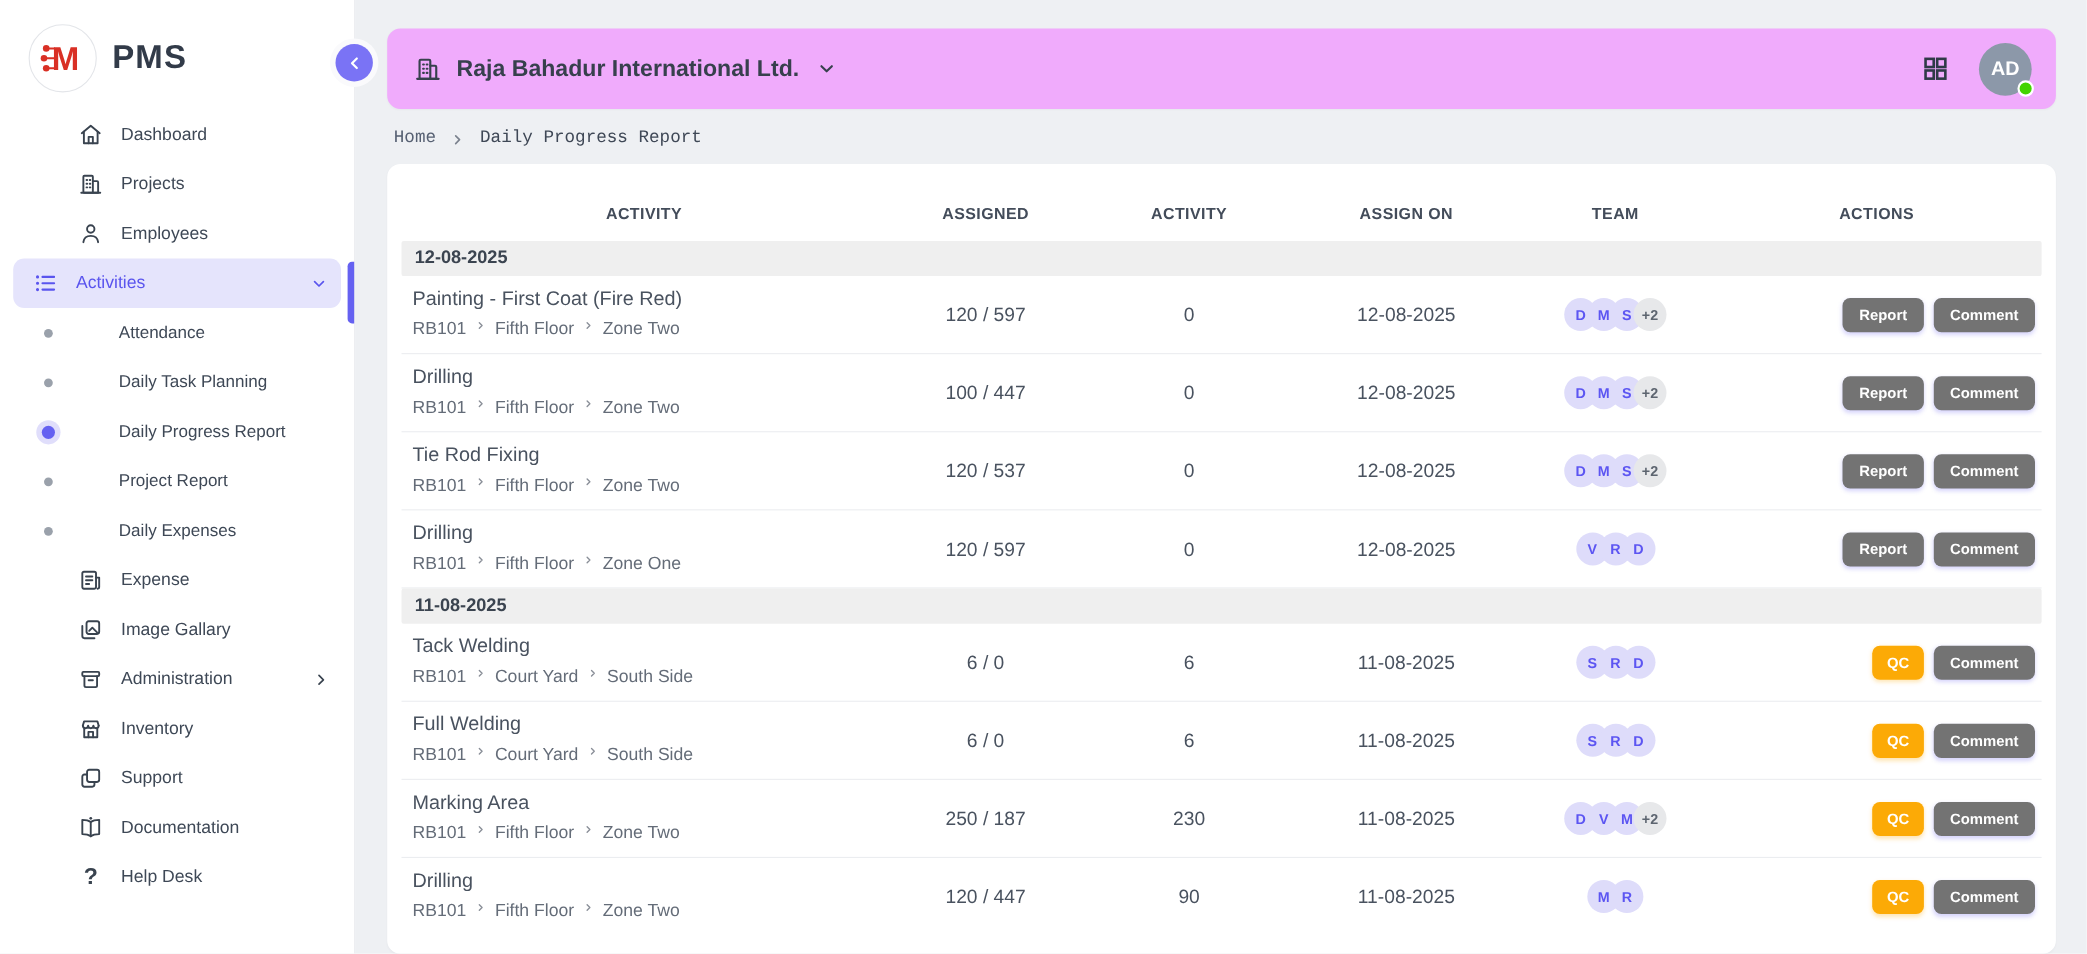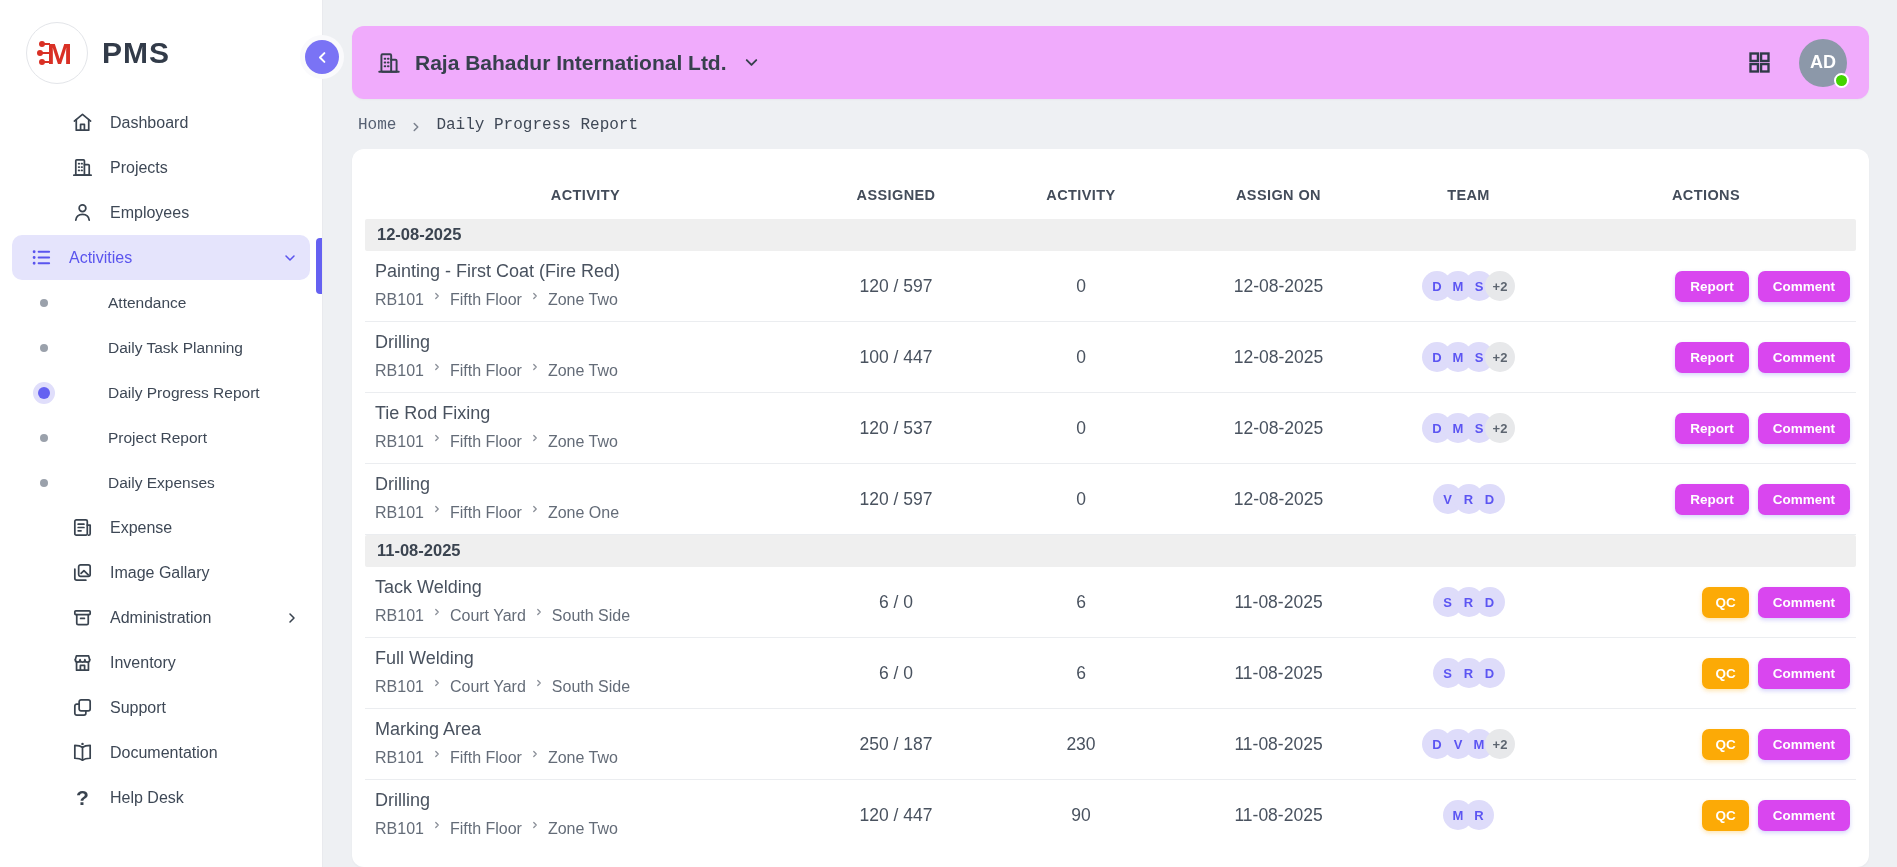--- a/index.html
+++ b/index.html
@@ -76,21 +76,21 @@
   .activity-path { display:flex; gap:8px; font-size:16px; color:#646c78; }
   .path-sep { color:#8a8f98; display:flex; }
   .path-sep svg { width:10px; height:10px; }
   .cell-num, .cell-date { text-align:center; font-size:17.5px; color:#49525f; }
   .cell-team { display:flex; justify-content:center; align-items:center; }
   .badge { width:30px; height:30px; border-radius:50%; background:#dedcfa; color:#5c55f2; font-size:13px; font-weight:600; display:flex; align-items:center; justify-content:center; }
   .badge + .badge { margin-left:-9px; }
   .badge.extra { background:#e7e8ea; color:#5d6570; }
   .cell-actions { display:flex; justify-content:flex-end; gap:9px; padding-right:6px; }
   .btn { border:none; border-radius:7px; color:#fff; font-weight:700; font-size:13.5px; font-family:inherit; padding:8px 15px; cursor:pointer; box-shadow:0 2px 4px rgba(90,84,238,.25); }
-  .btn.primary { background:#d946ef; }
+  .btn.primary { background:#737373; }
   .btn.qc { background:#fcaa06; padding:8px 13px; box-shadow:0 2px 4px rgba(252,170,6,.3); }
 </style>
 </head>
 <body>
 
 <div id="app">
 
   <aside class="sidebar">
     <div class="logo-row">
       <span class="logo-circle">

